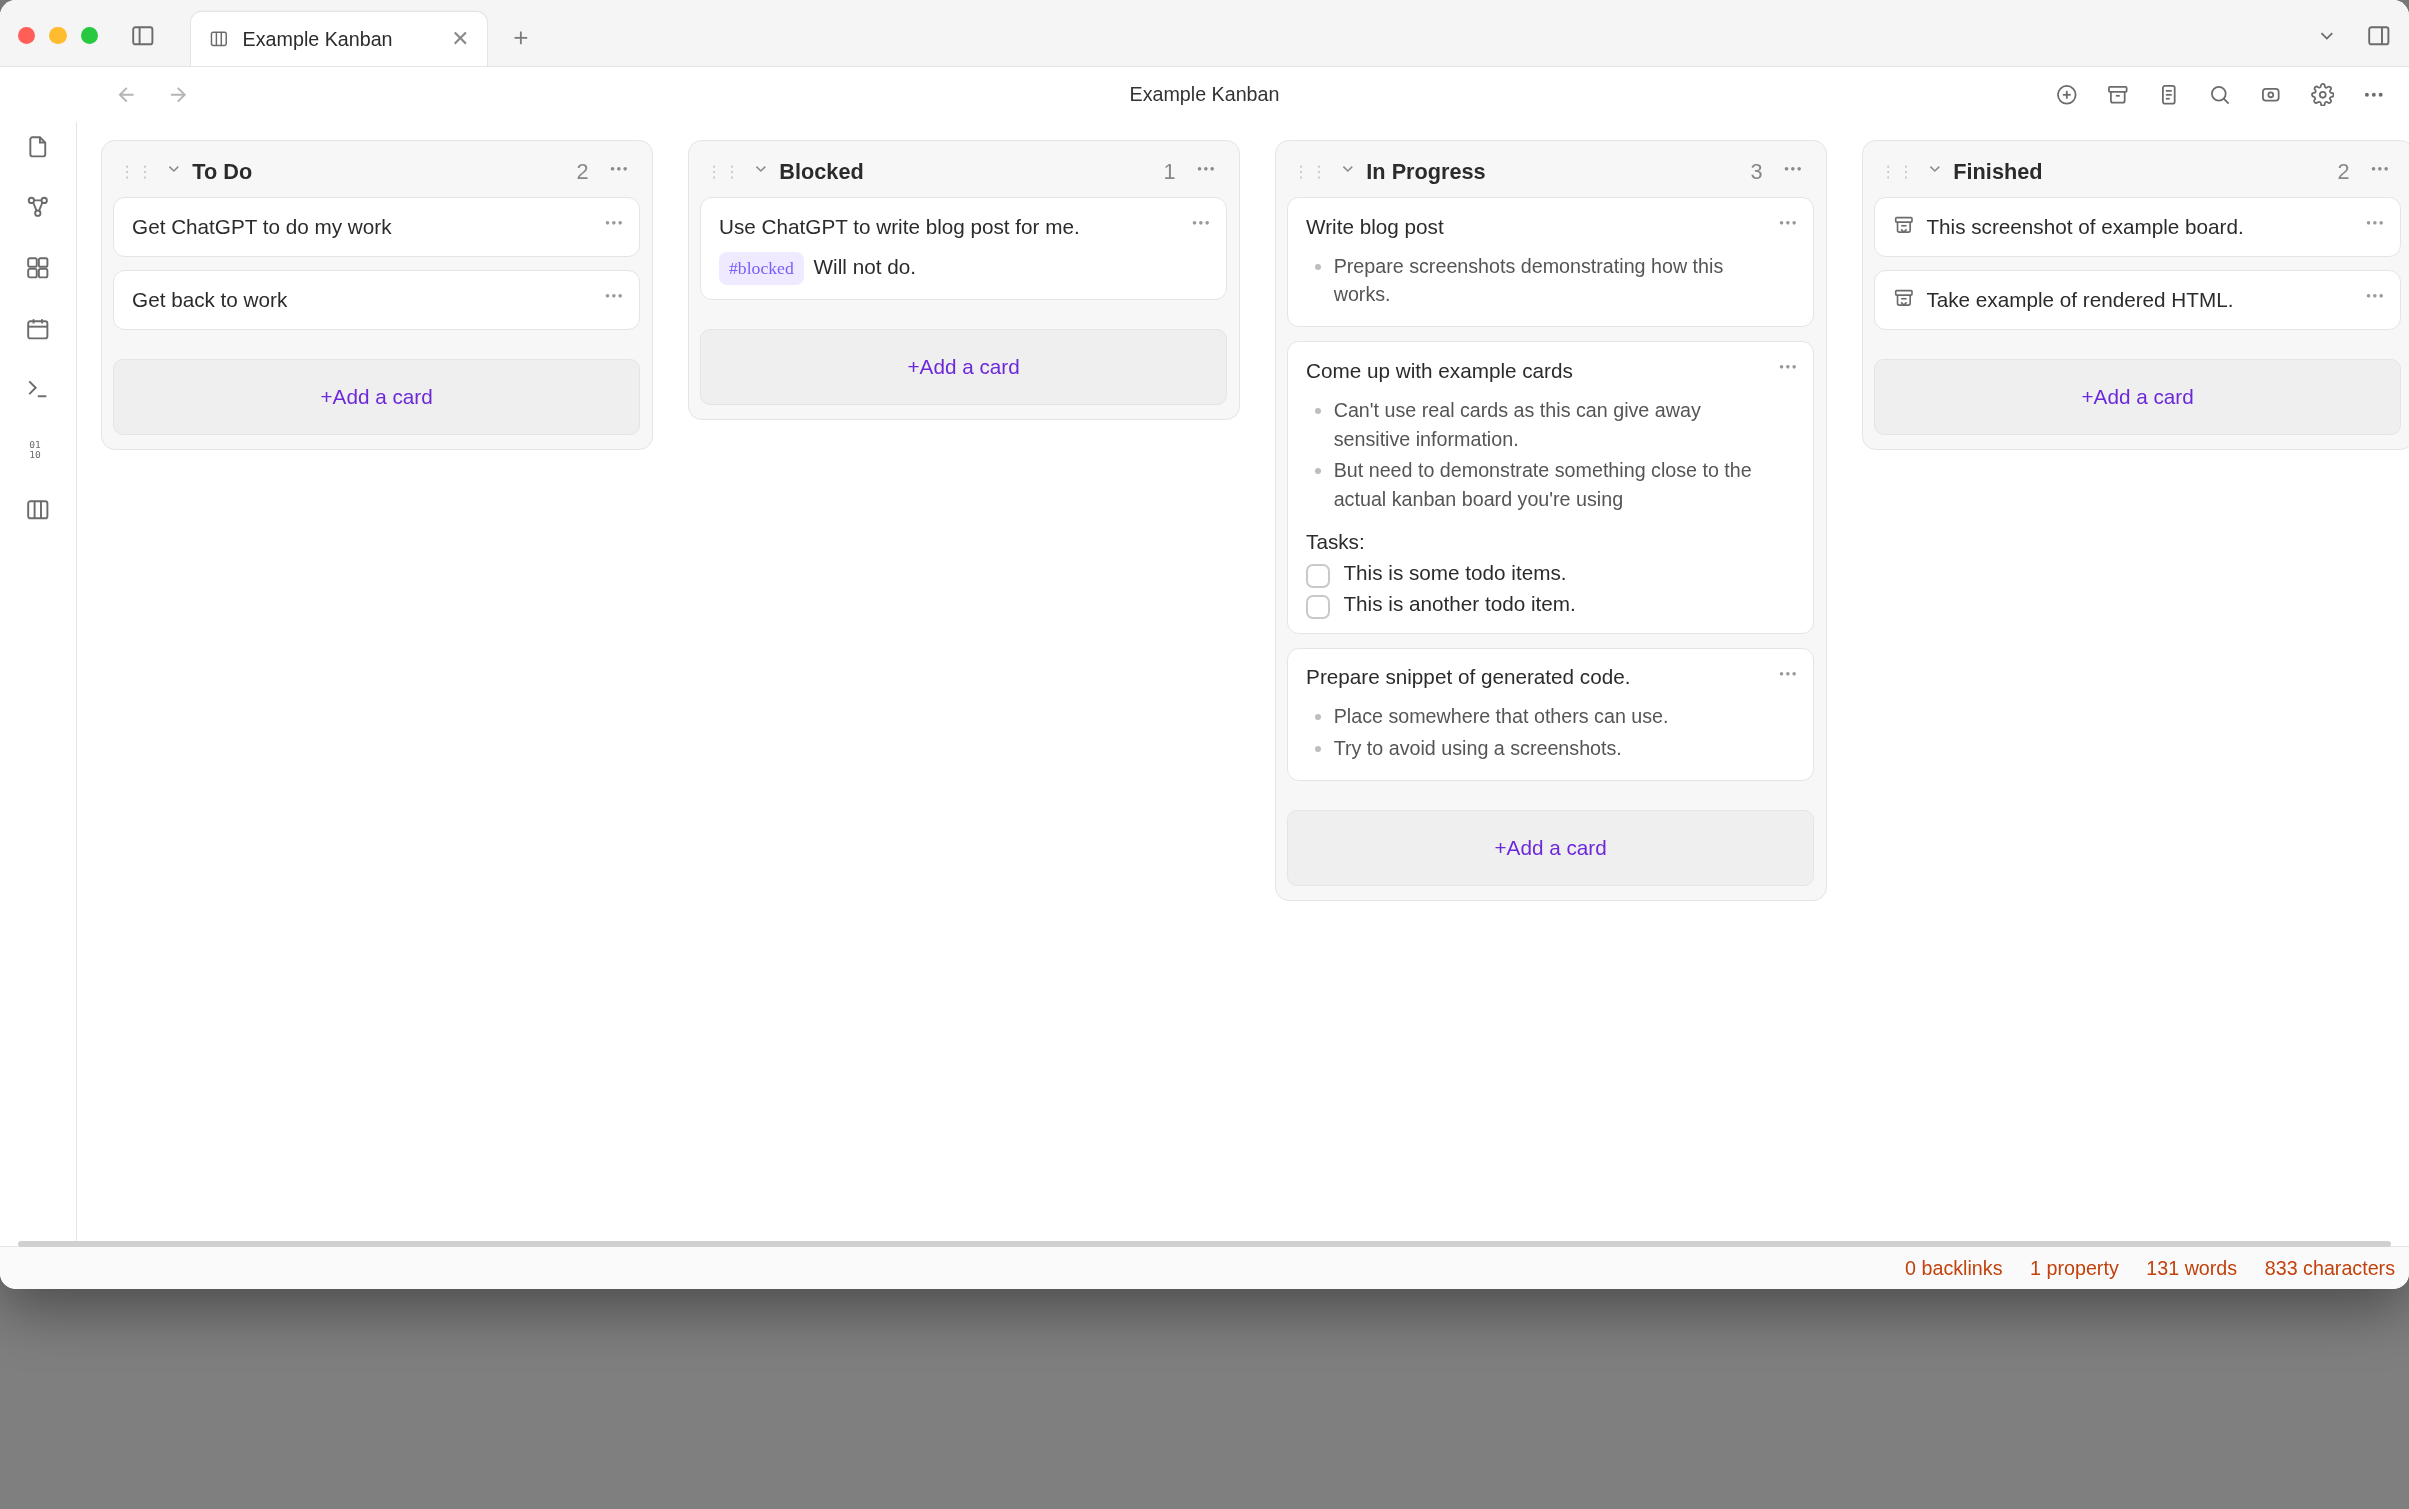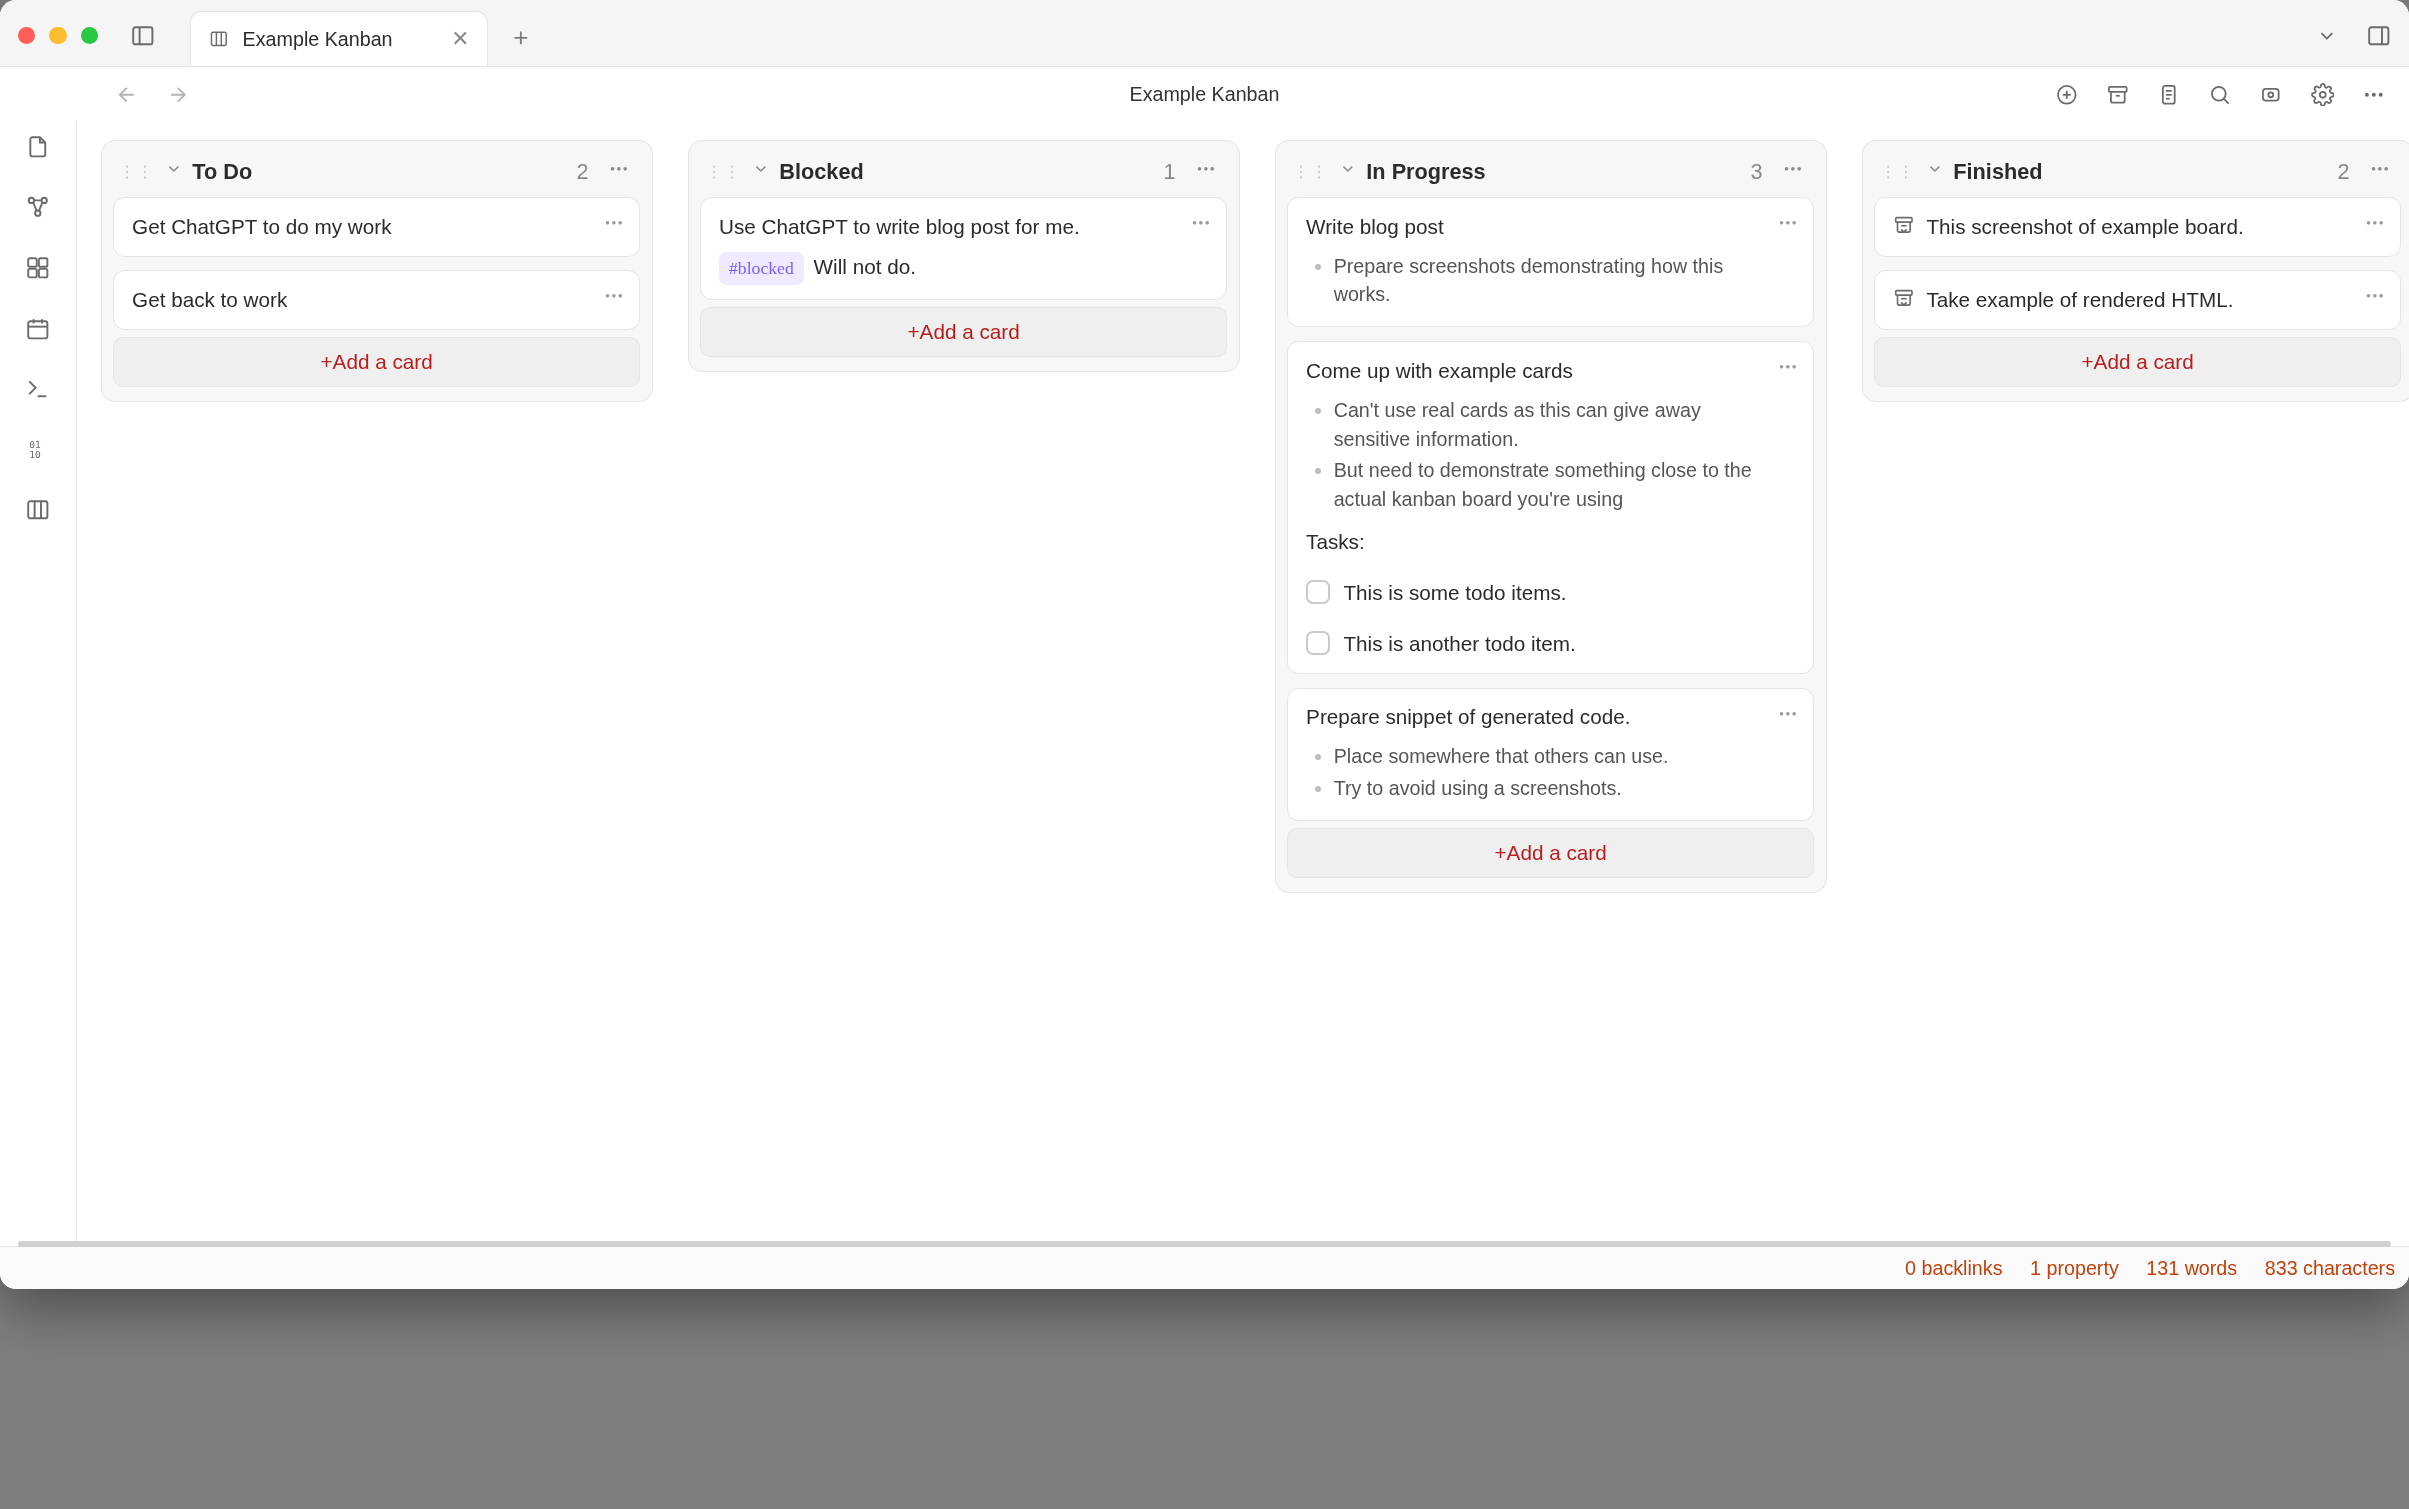--- a/index.html
+++ b/index.html
@@ -122,25 +122,25 @@
   .card.has-prefix{padding-left:51px}
   .tag{
     display:inline-block;background:#efeaff;color:#7a5cff;
     border-radius:7.9px;padding:3.9px 9.9px;font-size:17.7px;margin-right:9.9px;font-family:Liberation Serif, serif;
   }
   .note{display:inline}
   ul.bullets{margin:9.9px 0 3.9px 0;padding-left:27.6px;color:#555;font-size:19.7px}
   ul.bullets li{margin:3px 0}
   ul.bullets li::marker{color:#bdbdbd}
   .tasks-label{margin-top:13.8px;font-size:20.7px}
-  .todo{display:flex;align-items:flex-start;gap:13.8px;margin-top:21px;font-size:20.7px}
+  .todo{display:flex;align-items:flex-end;gap:13.8px;margin-top:1px;font-size:20.7px}
   .todo .box{width:23.6px;height:23.6px;border:2px solid #c9c9c9;border-radius:6.9px;flex:0 0 23.6px;margin-top:2px;background:#fff}
   .add-card{
-    margin-top:7px;background:#efefef;border:1px solid var(--border);
-    border-radius:9.9px;text-align:center;padding:12px 0;color:#b91c1c;font-size:20.7px;
+    margin-top:29px;background:#efefef;border:1px solid var(--border);
+    border-radius:9.9px;text-align:center;padding:25px 0;color:#6d28d9;font-size:20.7px;
     cursor:pointer;
   }
   
   .status{
     height:43px;flex:0 0 43px;border-top:1px solid var(--border);
     display:flex;align-items:center;justify-content:flex-end;gap:27.6px;
     padding:0 14px;color:#c2410c;font-size:19.7px;background:#fafafa;
     position:relative;
   }
   .status::before{

